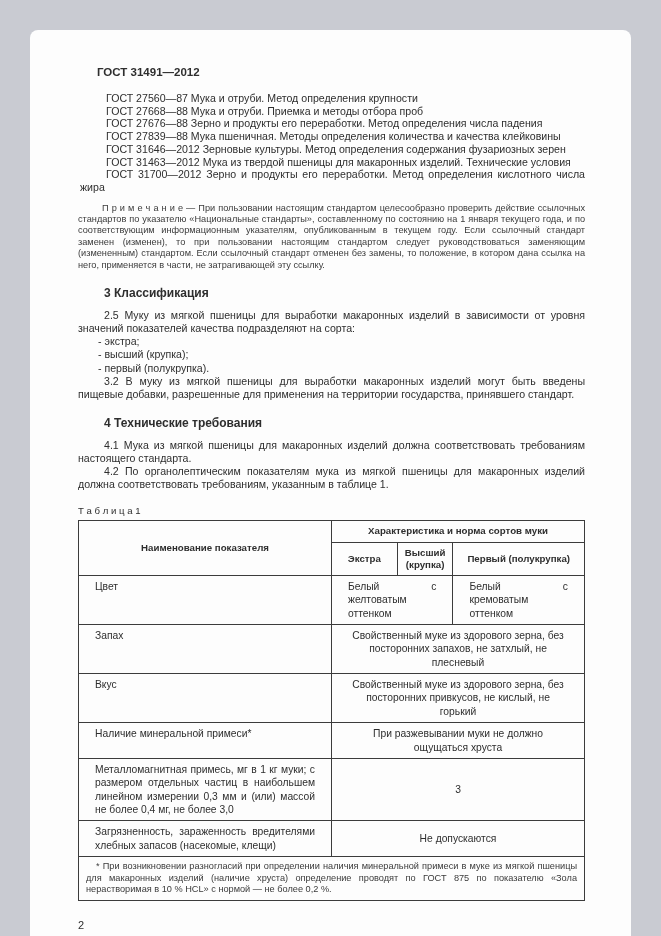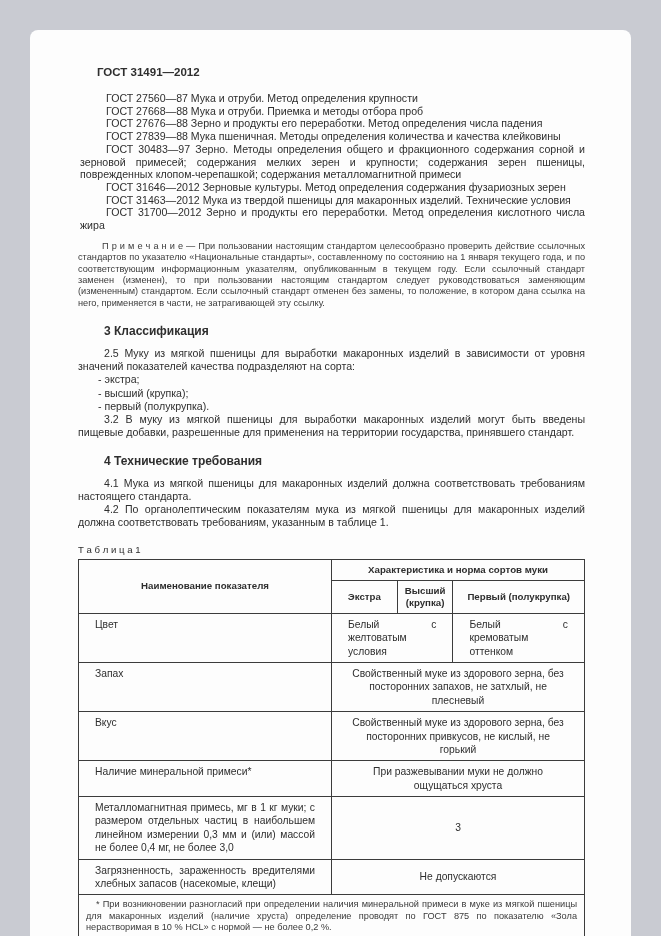--- a/index.html
+++ b/index.html
@@ -84,21 +84,20 @@
 <div class="canvas">
   <div class="page">
 
     <div class="doc-header">ГОСТ 31491—2012</div>
 
     <div class="refs">
       <p class="ref">ГОСТ 27560—87 Мука и отруби. Метод определения крупности</p>
       <p class="ref">ГОСТ 27668—88 Мука и отруби. Приемка и методы отбора проб</p>
       <p class="ref">ГОСТ 27676—88 Зерно и продукты его переработки. Метод определения числа падения</p>
       <p class="ref">ГОСТ 27839—88 Мука пшеничная. Методы определения количества и качества клейковины</p>
-      <p class="ref">ГОСТ 30483—97 Зерно. Методы определения общего и фракционного содержания сорной и зерновой примесей; содержания мелких зерен и крупности; содержания зерен пшеницы, поврежденных клопом-черепашкой; содержания металломагнитной примеси</p>
       <p class="ref">ГОСТ 31646—2012 Зерновые культуры. Метод определения содержания фузариозных зерен</p>
       <p class="ref">ГОСТ 31463—2012 Мука из твердой пшеницы для макаронных изделий. Технические условия</p>
       <p class="ref">ГОСТ 31700—2012 Зерно и продукты его переработки. Метод определения кислотного числа жира</p>
     </div>
 
     <p class="note">П р и м е ч а н и е — При пользовании настоящим стандартом целесообразно проверить действие ссылочных стандартов по указателю «Национальные стандарты», составленному по состоянию на 1 января текущего года, и по соответствующим информационным указателям, опубликованным в текущем году. Если ссылочный стандарт заменен (изменен), то при пользовании настоящим стандартом следует руководствоваться заменяющим (измененным) стандартом. Если ссылочный стандарт отменен без замены, то положение, в котором дана ссылка на него, применяется в части, не затрагивающей эту ссылку.</p>
 
     <h2 class="heading">3 Классификация</h2>
     <p class="para">2.5 Муку из мягкой пшеницы для выработки макаронных изделий в зависимости от уровня значений показателей качества подразделяют на сорта:</p>
     <p class="list-item">- экстра;</p>
@@ -126,21 +125,21 @@
         </tr>
         <tr>
           <th>Экстра</th>
           <th>Высший (крупка)</th>
           <th>Первый (полукрупка)</th>
         </tr>
       </thead>
       <tbody>
         <tr>
           <td class="name">Цвет</td>
-          <td colspan="2" class="val-just">Белый с желтоватым условия</td>
+          <td colspan="2" class="val-just">Белый с желтоватым оттенком</td>
           <td class="val-just">Белый с кремоватым оттенком</td>
         </tr>
         <tr>
           <td class="name">Запах</td>
           <td colspan="3" class="val-center">Свойственный муке из здорового зерна, без посторонних запахов, не затхлый, не плесневый</td>
         </tr>
         <tr>
           <td class="name">Вкус</td>
           <td colspan="3" class="val-center">Свойственный муке из здорового зерна, без посторонних привкусов, не кислый, не горький</td>
         </tr>

